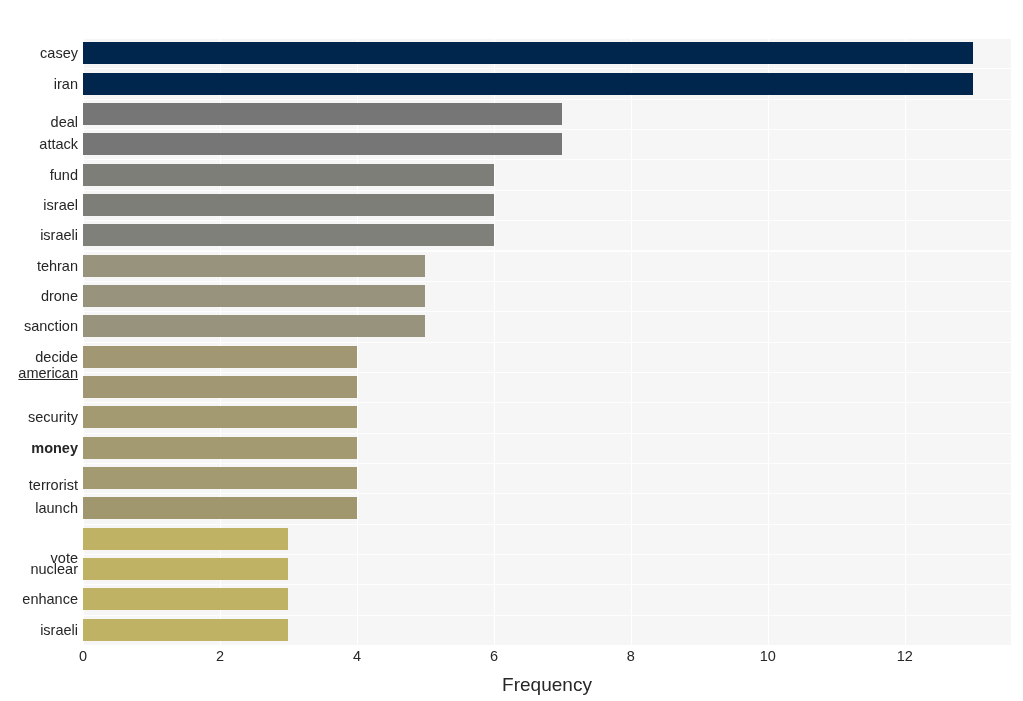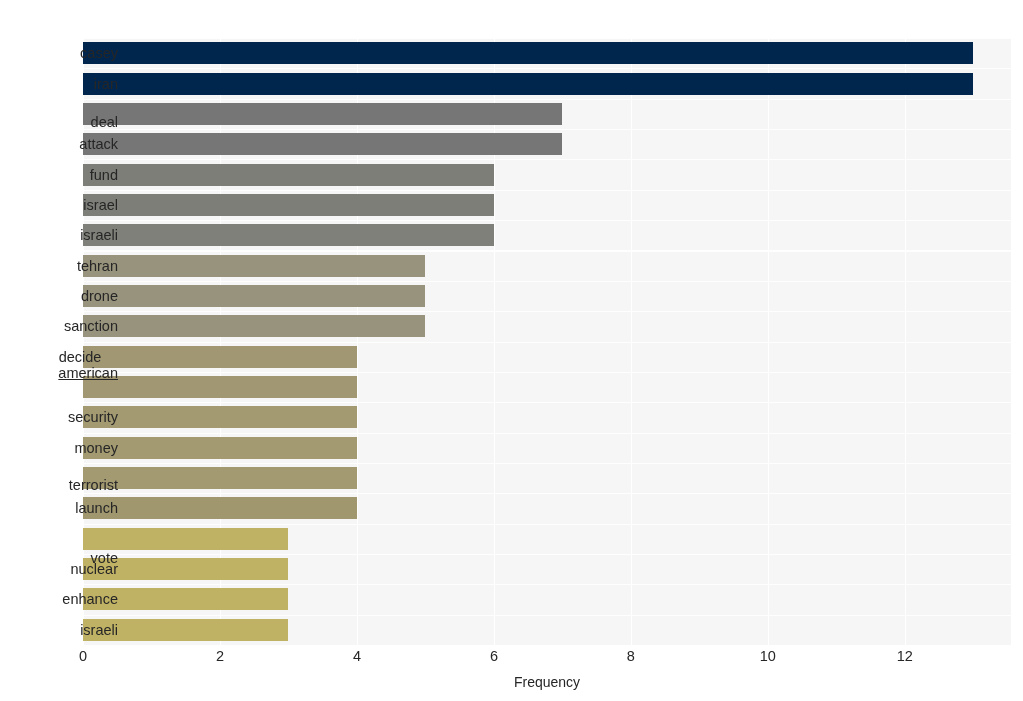--- a/index.html
+++ b/index.html
@@ -76,21 +76,20 @@
     font-family: "Liberation Sans", sans-serif;
     white-space: nowrap;
     line-height: 14px;
   }
   #ytick-layer {
     position: absolute;
     left: 0;
     top: 38px;
     width: 78px;
     height: 607px;
-    padding-left: 40px;
   }
   
   #xtick-layer {
     position: absolute;
     left: 83px;
     top: 648px;
     width: 928px;
     height: 22px;
   }
   .xtick {
@@ -102,21 +101,21 @@
     font-size: 14.5px;
     color: #262626;
     font-family: "Liberation Sans", sans-serif;
   }
   #xlabel {
     position: absolute;
     left: 83px;
     top: 674px;
     width: 928px;
     text-align: center;
-    font-size: 14px;
+    font-size: 19px;
     color: #262626;
     font-family: "Liberation Sans", sans-serif;
   }
 </style>
 </head>
 <body>
 
 <div id="figure">
 
 
@@ -180,24 +179,24 @@
       <div class="ytick" style="top: 8.175px;">casey</div>
       <div class="ytick" style="top: 38.525px;">iran</div>
       <div class="ytick" style="top: 68.875px; margin-top: 8px;">deal</div>
       <div class="ytick" style="top: 99.225px;">attack</div>
       <div class="ytick" style="top: 129.575px;">fund</div>
       <div class="ytick" style="top: 159.925px;">israel</div>
       <div class="ytick" style="top: 190.275px;">israeli</div>
       <div class="ytick" style="top: 220.625px;">tehran</div>
       <div class="ytick" style="top: 250.975px;">drone</div>
       <div class="ytick" style="top: 281.325px;">sanction</div>
-      <div class="ytick" style="top: 311.675px; text-align: center;">decide</div>
+      <div class="ytick" style="top: 311.675px;">decide</div>
       <div class="ytick" style="top: 328px; text-decoration: underline;">american</div>
       <div class="ytick" style="top: 372.375px;">security</div>
-      <div class="ytick" style="top: 402.725px;">money</div>
+      <div class="ytick" style="top: 402.725px; font-weight: bold;">money</div>
       <div class="ytick" style="top: 433.075px; margin-top: 7px;">terrorist</div>
       <div class="ytick" style="top: 463.425px;">launch</div>
       <div class="ytick" style="top: 465px; margin-top: 48px;">vote</div>
       <div class="ytick" style="top: 524.125px;">nuclear</div>
       <div class="ytick" style="top: 554.475px;">enhance</div>
       <div class="ytick" style="top: 584.825px;">israeli</div>
     </div>
   <div id="xtick-layer">
       <div class="xtick" style="left: 0px;">0</div>
       <div class="xtick" style="left: 136.974px;">2</div>

